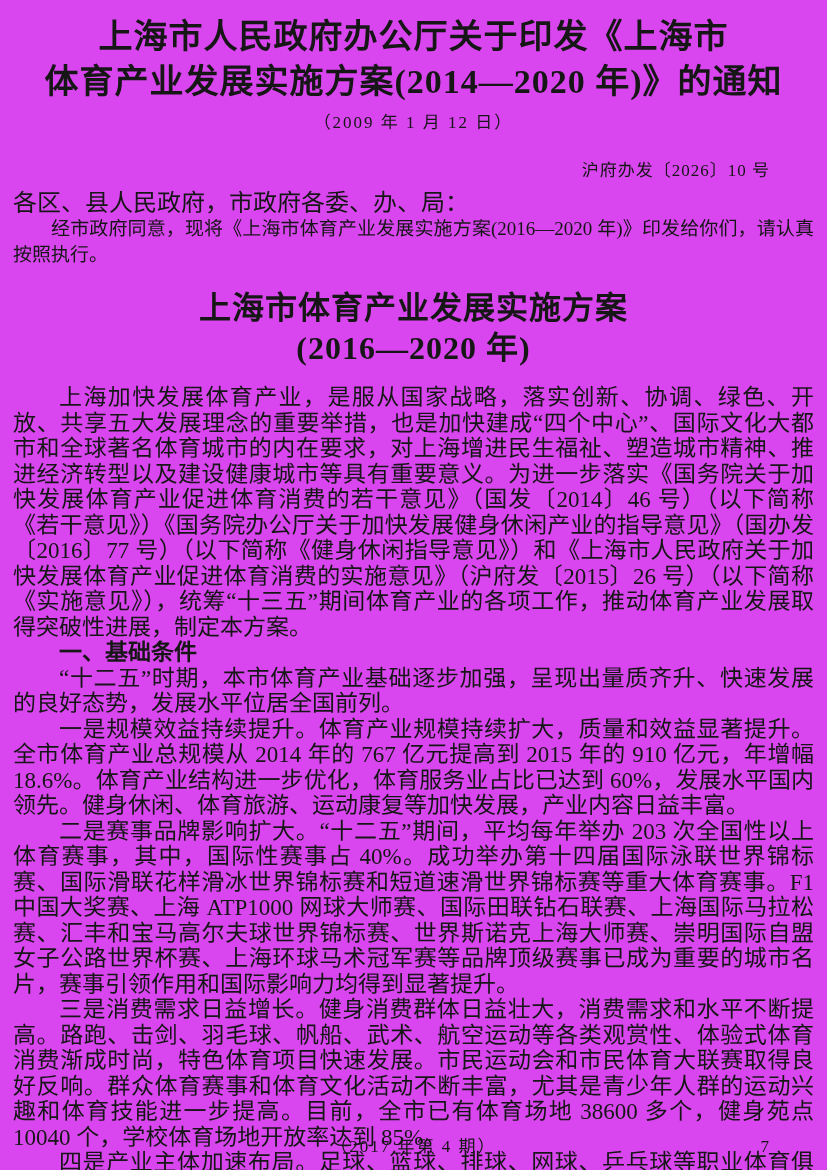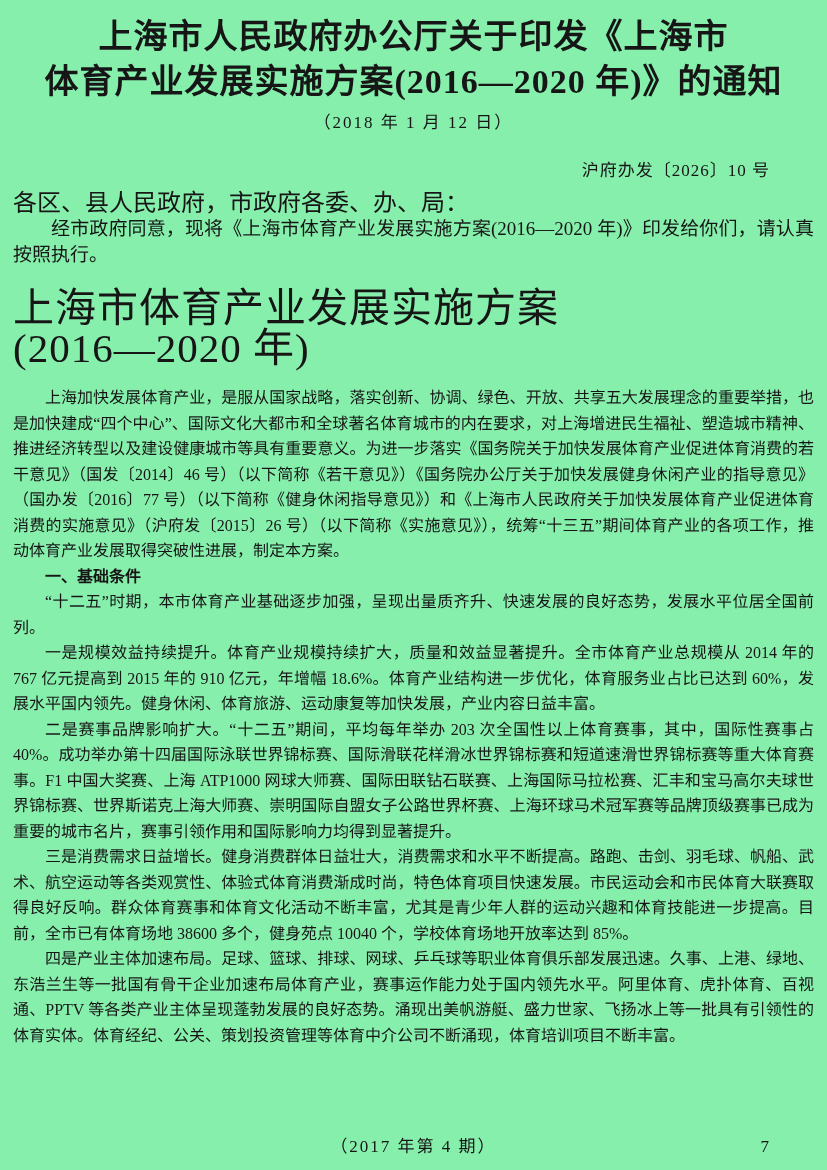--- a/index.html
+++ b/index.html
@@ -5,21 +5,21 @@
   html, body {
     margin: 0;
     padding: 0;
     background: #e8e8e8;
   }
   .page {
     position: relative;
     width: 827px;
     height: 1170px;
     margin: 0 auto;
-    background: #86efac;
+    background: #d946ef;
     color: #161616;
     font-family: "Liberation Serif", "DejaVu Serif", serif;
     overflow: hidden;
     box-sizing: border-box;
     padding: 14px 13px 0 13px;
   }
   .notice-title {
     text-align: center;
     font-size: 34px;
     line-height: 45px;
@@ -48,32 +48,32 @@
     margin-top: 8px;
   }
   .intro-para {
     font-size: 19px;
     line-height: 26px;
     margin: 0;
     text-indent: 2em;
     text-align: justify;
   }
   .plan-title {
-    text-align: left;
-    font-size: 41px;
+    text-align: center;
+    font-size: 32px;
     line-height: 40px;
-    font-weight: 400;
+    font-weight: 700;
     letter-spacing: 1px;
     margin: 20px 0 0 0;
   }
   .body-text {
     margin-top: 17px;
   }
   .body-text p {
-    font-size: 16px;
+    font-size: 23px;
     line-height: 25.5px;
     margin: 0;
     text-indent: 2em;
     text-align: justify;
   }
   .section-heading {
     font-family: Liberation Sans, sans-serif;
     font-size: 19px;
     line-height: 25.5px;
     font-weight: 700;
@@ -107,24 +107,24 @@
     right: 58px;
   }
 </style>
 </head>
 <body>
 
 <div class="page">
 
   <h1 class="notice-title">
     <span>上海市人民政府办公厅关于印发《上海市</span><br>
-    <span>体育产业发展实施方案(2016—2020 年)》的通知</span>
+    <span>体育产业发展实施方案(2014—2020 年)》的通知</span>
   </h1>
 
-  <div class="date-line">（2018 年 1 月 12 日）</div>
+  <div class="date-line">（2009 年 1 月 12 日）</div>
 
   <div class="doc-number">沪府办发〔2026〕10 号</div>
 
   <div class="salutation">各区、县人民政府，市政府各委、办、局：</div>
 
   <p class="intro-para">经市政府同意，现将《上海市体育产业发展实施方案(2016—2020 年)》印发给你们，请认真按照执行。</p>
 
   <h2 class="plan-title">
     <span>上海市体育产业发展实施方案</span><br>
     <span>(2016—2020 年)</span>

